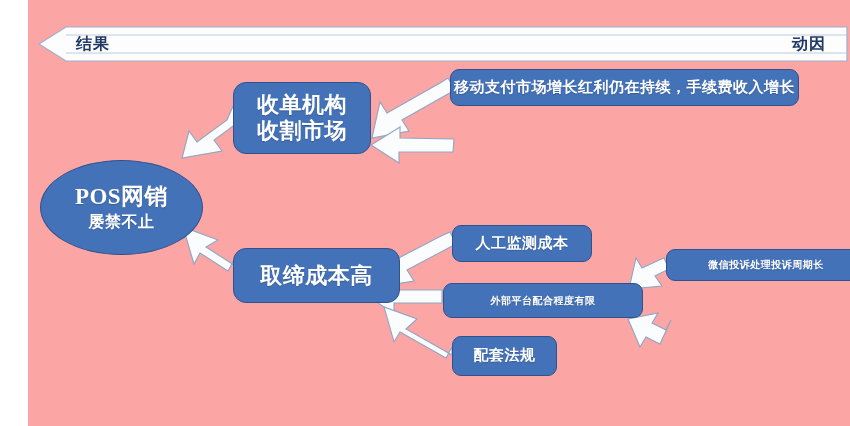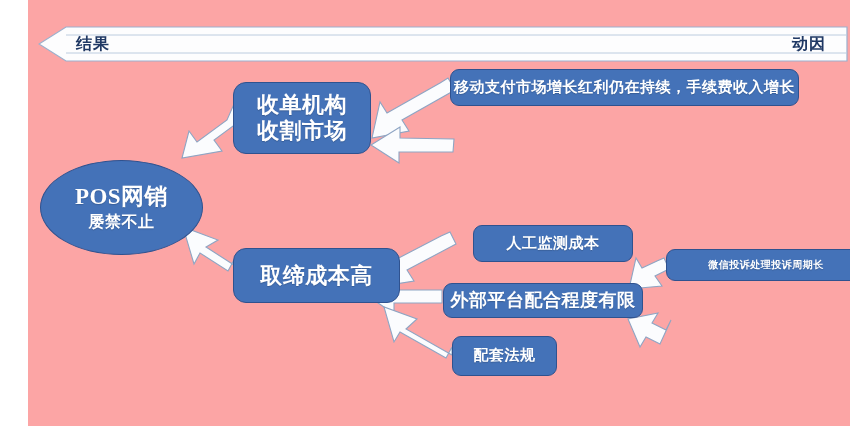--- a/index.html
+++ b/index.html
@@ -72,22 +72,22 @@
   .node .line-minor { font-size: 16px; margin-top: 3px; }
 
   
   #node-root        { left: 12px;  top: 160px; width: 163px; height: 95px; }
   #node-acquirer    { left: 205px; top: 82px;  width: 138px; height: 72px; font-size: 22px; }
   #node-cost        { left: 205px; top: 248px; width: 167px; height: 55px; font-size: 22px; }
 
   #node-mobile-pay  { left: 422px; top: 69px;  width: 349px; height: 37px; font-size: 15px; }
   #node-market-share{ left: 428px; top: 132px; width: 404px; height: 37px; font-size: 15px; }
 
-  #node-manual      { left: 445px; top: 225px; width: 160px; height: 37px; font-size: 15px; }
-  #node-platform    { left: 415px; top: 283px; width: 200px; height: 35px; font-size: 18px; }
+  #node-manual      { left: 424px; top: 225px; width: 140px; height: 37px; font-size: 15px; }
+  #node-platform    { left: 415px; top: 283px; width: 200px; height: 35px; font-size: 10px; }
   #node-regulation  { left: 424px; top: 336px; width: 105px; height: 40px; font-size: 15px; justify-content: center; }
 
   #node-wechat      { left: 638px; top: 249px; width: 200px; height: 32px; font-size: 10px; }
   #node-baidu       { left: 645px; top: 311px; width: 190px; height: 36px; font-size: 14px; }
 
   
   #arrows {
     position: absolute;
     left: 0; top: 0;
     width: 850px;

